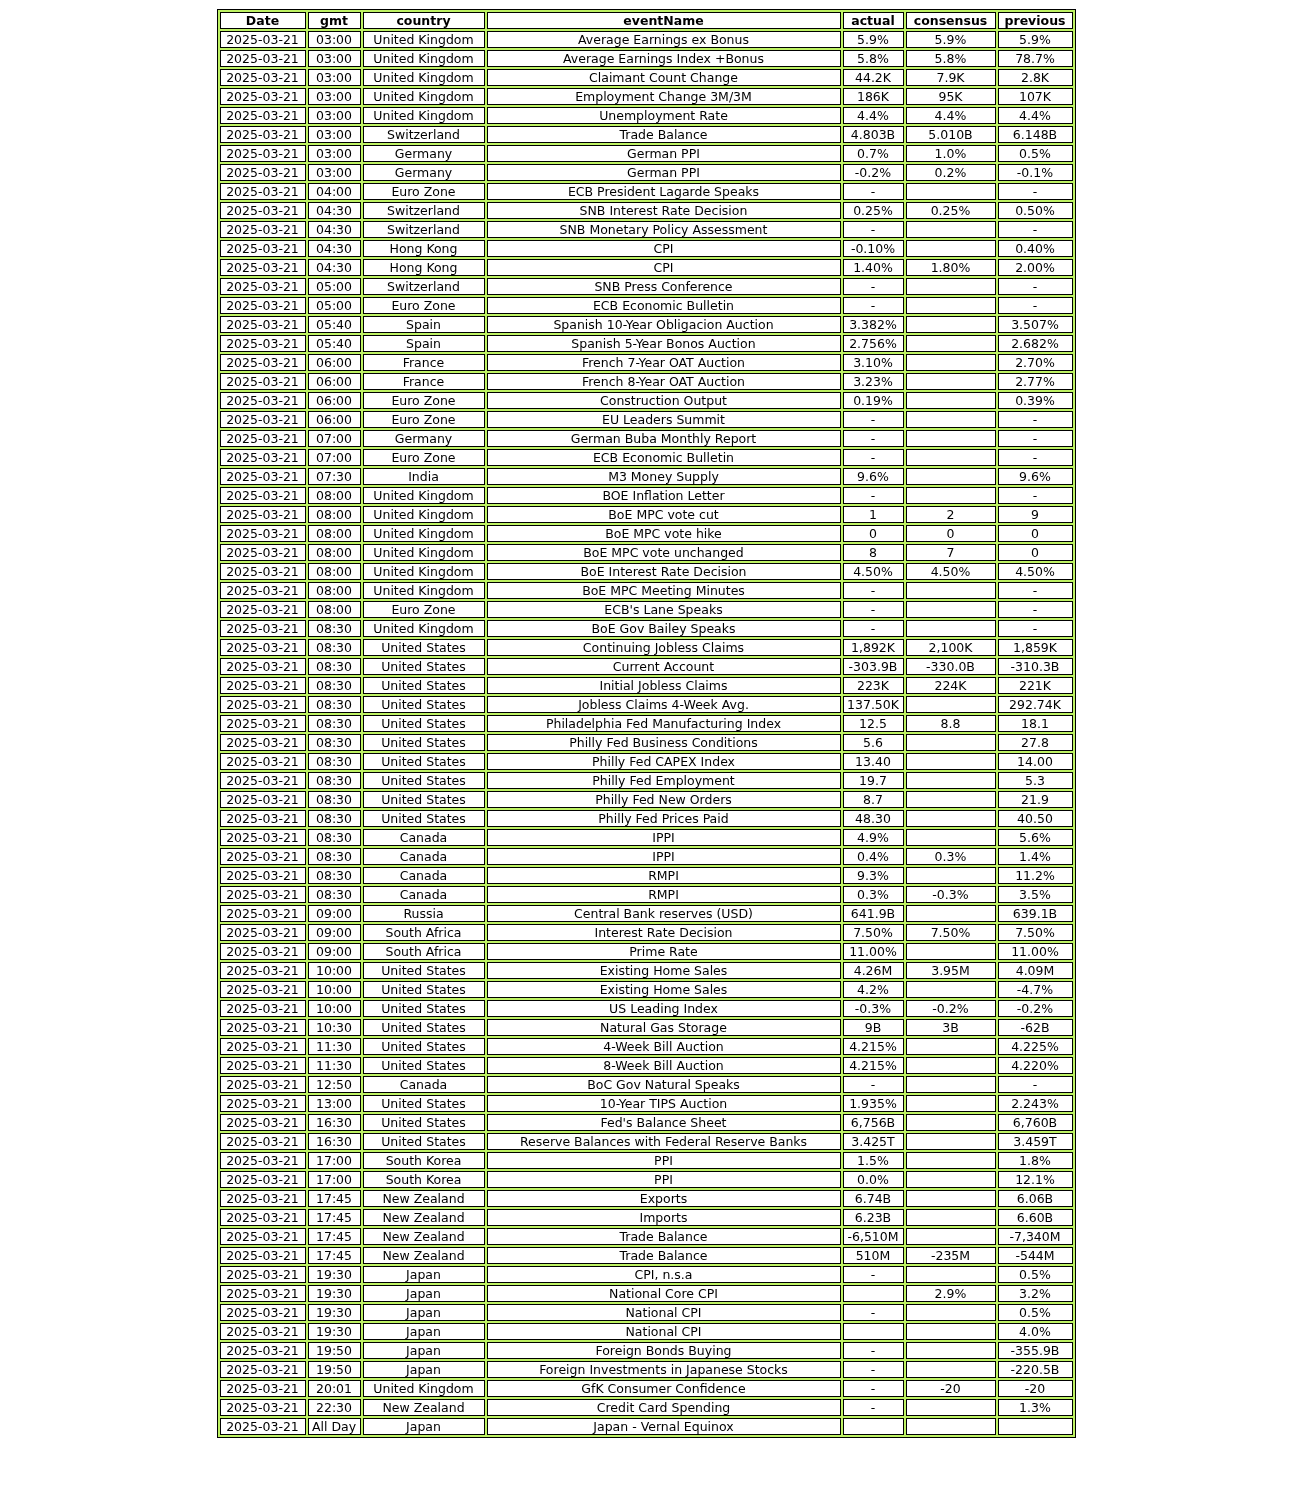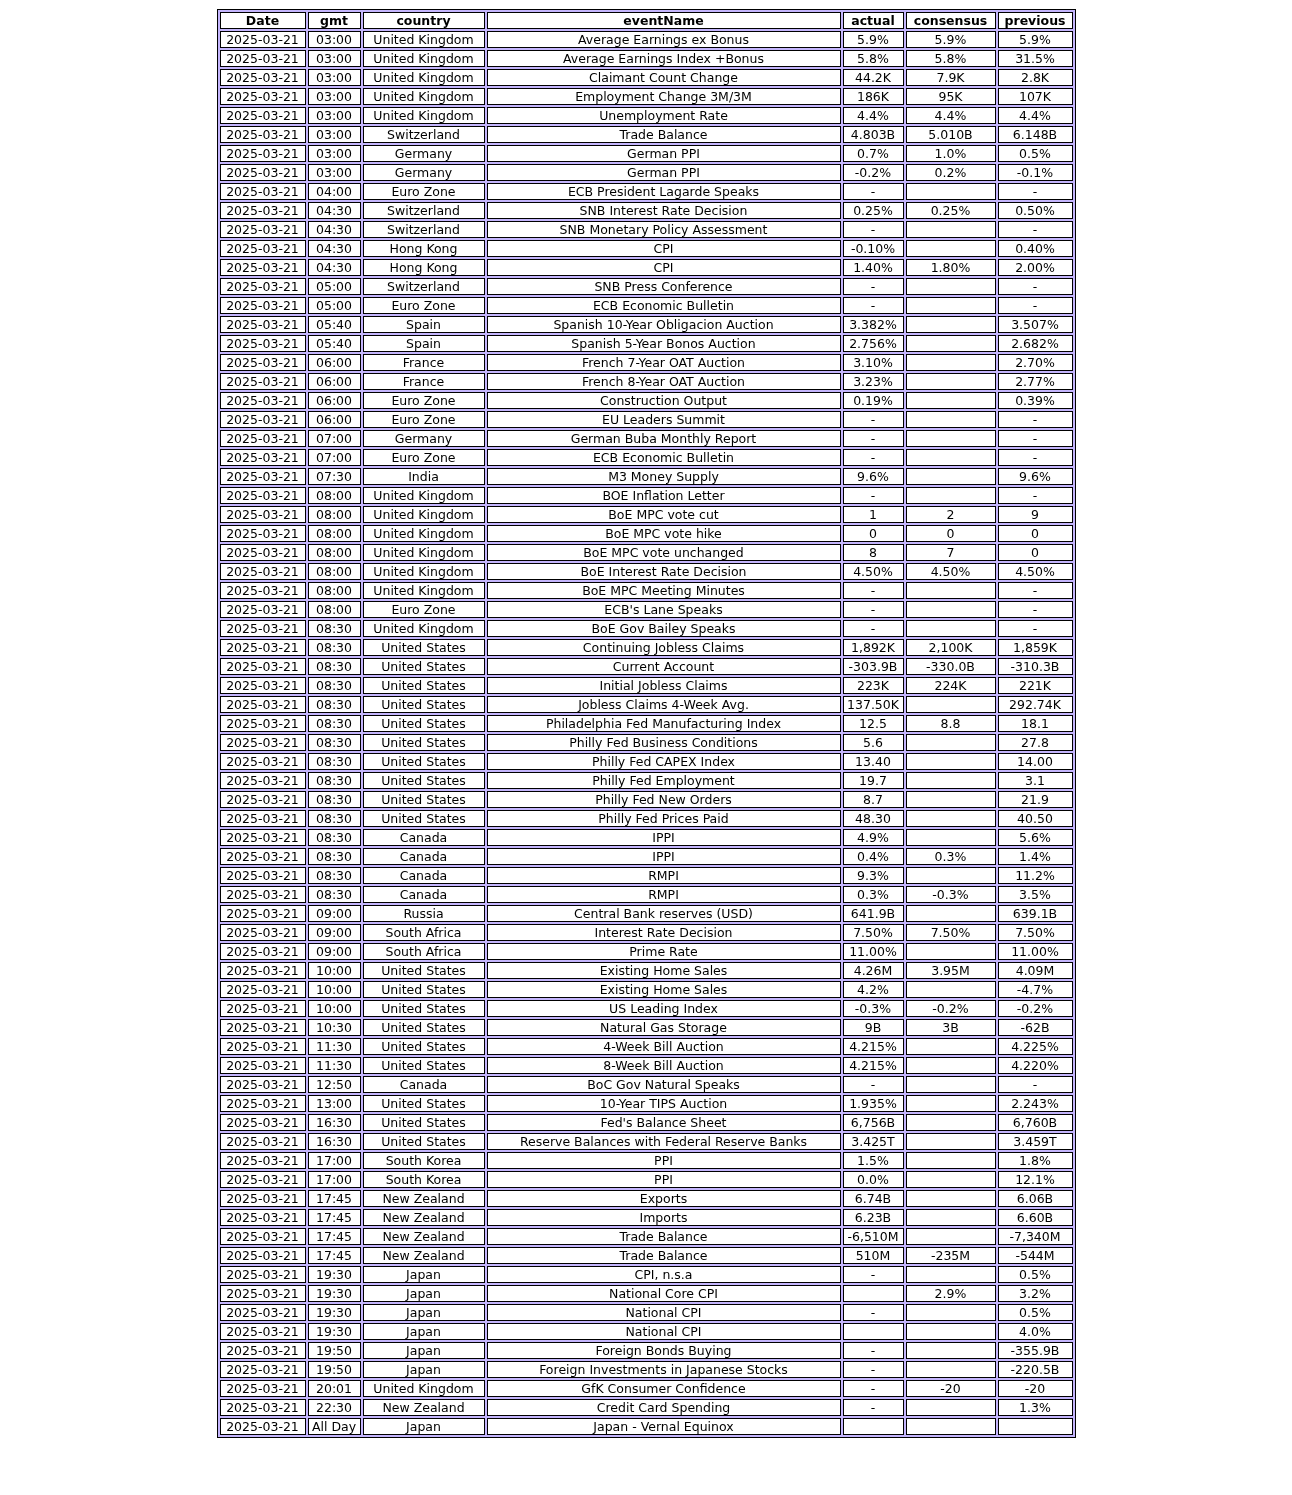--- a/index.html
+++ b/index.html
@@ -12,21 +12,21 @@
     height: 1495px;
     font-family: "DejaVu Sans", "Liberation Sans", sans-serif;
     color: #000000;
   }
   table.calendar {
     border-collapse: separate;
     border-spacing: 2px;
     border: 1px solid #000000;
     margin: 9px auto 16px auto;
     table-layout: fixed;
-    background: #c4b5fd;
+    background: #bef264;
   }
   table.calendar th,
   table.calendar td {
     border: 1px solid #000000;
     text-align: center;
     vertical-align: middle;
     font-size: 12.5px;
     line-height: 15px;
     height: 15px;
     padding: 0 2px;
@@ -79,21 +79,21 @@
         <td>5.9%</td>
         <td>5.9%</td>
       </tr>
       <tr>
         <td>2025-03-21</td>
         <td>03:00</td>
         <td>United Kingdom</td>
         <td>Average Earnings Index +Bonus</td>
         <td>5.8%</td>
         <td>5.8%</td>
-        <td>31.5%</td>
+        <td>78.7%</td>
       </tr>
       <tr>
         <td>2025-03-21</td>
         <td>03:00</td>
         <td>United Kingdom</td>
         <td>Claimant Count Change</td>
         <td>44.2K</td>
         <td>7.9K</td>
         <td>2.8K</td>
       </tr>
@@ -421,21 +421,21 @@
         <td></td>
         <td>14.00</td>
       </tr>
       <tr>
         <td>2025-03-21</td>
         <td>08:30</td>
         <td>United States</td>
         <td>Philly Fed Employment</td>
         <td>19.7</td>
         <td></td>
-        <td>3.1</td>
+        <td>5.3</td>
       </tr>
       <tr>
         <td>2025-03-21</td>
         <td>08:30</td>
         <td>United States</td>
         <td>Philly Fed New Orders</td>
         <td>8.7</td>
         <td></td>
         <td>21.9</td>
       </tr>

